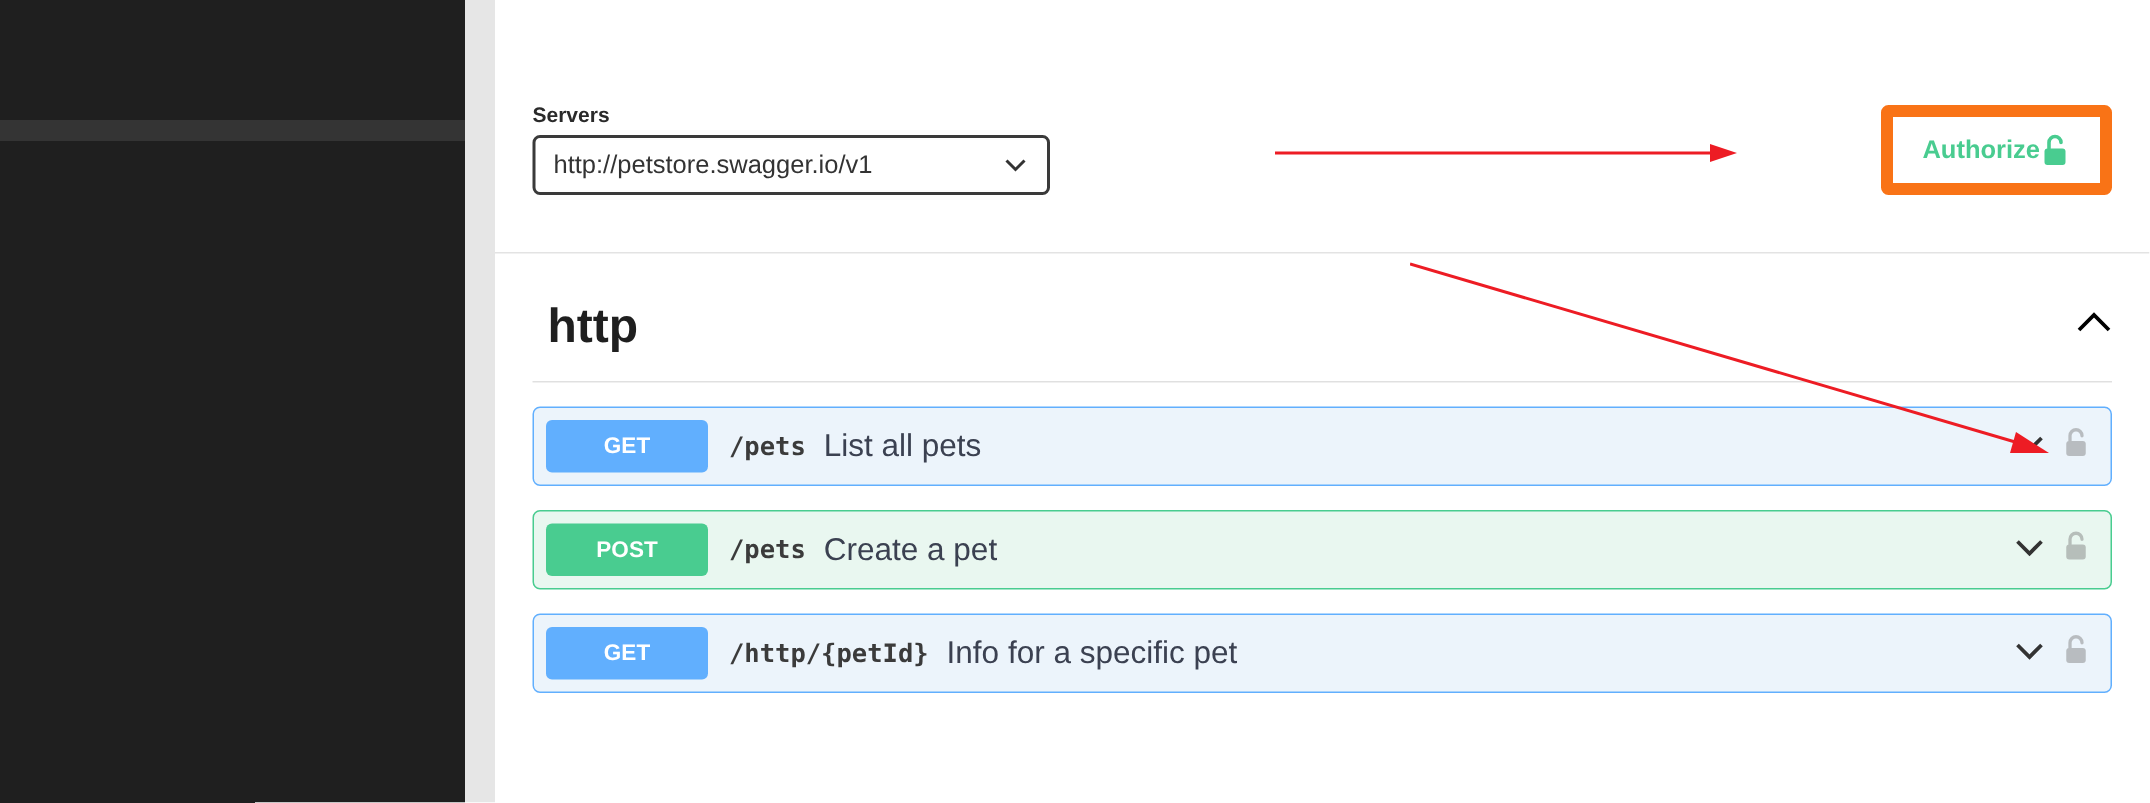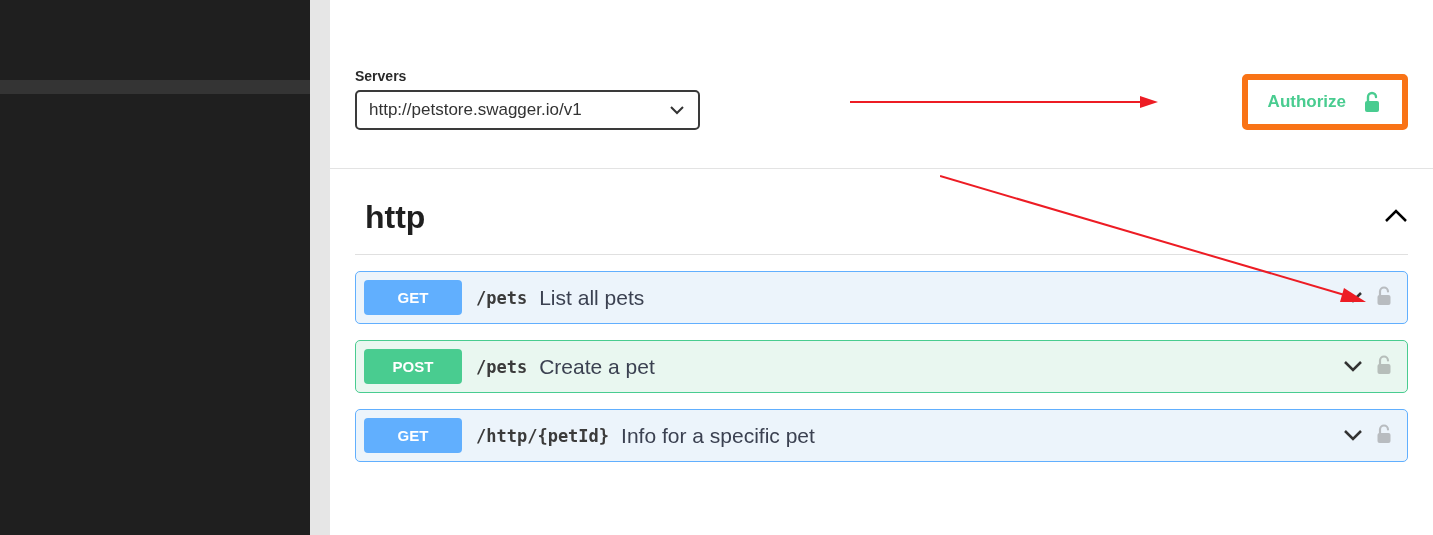--- a/index.html
+++ b/index.html
@@ -65,30 +65,29 @@
       min-width: 345px;
       cursor: pointer;
     }
     .server-select .chev {
       position: absolute;
       right: 14px;
       top: 50%;
       transform: translateY(-50%);
     }
     .authorize-btn {
-      border: 6px solid #f97316;
+      border: 8px solid #f97316;
       border-radius: 5px;
       background: #fff;
       color: #49cc90;
       font-weight: 700;
       font-size: 17px;
       padding: 11px 20px;
       display: inline-flex;
       align-items: center;
-      gap: 16px;
       cursor: pointer;
     }
     .authorize-btn svg { display: block; }
     .hr {
       border: none;
       border-top: 1px solid #e3e3e3;
       margin: 0 -25px 0 -25px;
     }
     .tag-header {
       display: flex;
@@ -119,21 +118,21 @@
     }
     .op.post {
       background: #e9f7f0;
       border: 1px solid #49cc90;
     }
     .method {
       color: #fff;
       font-weight: 700;
       font-size: 15px;
       border-radius: 4px;
-      width: 98px;
+      width: 108px;
       text-align: center;
       padding: 9px 0;
       margin-right: 14px;
       flex-shrink: 0;
     }
     .method.get { background: #61affe; }
     .method.post { background: #49cc90; text-align: center; }
     .path {
       font-family: ui-monospace, "SFMono-Regular", Consolas, monospace;
       font-size: 17px;

